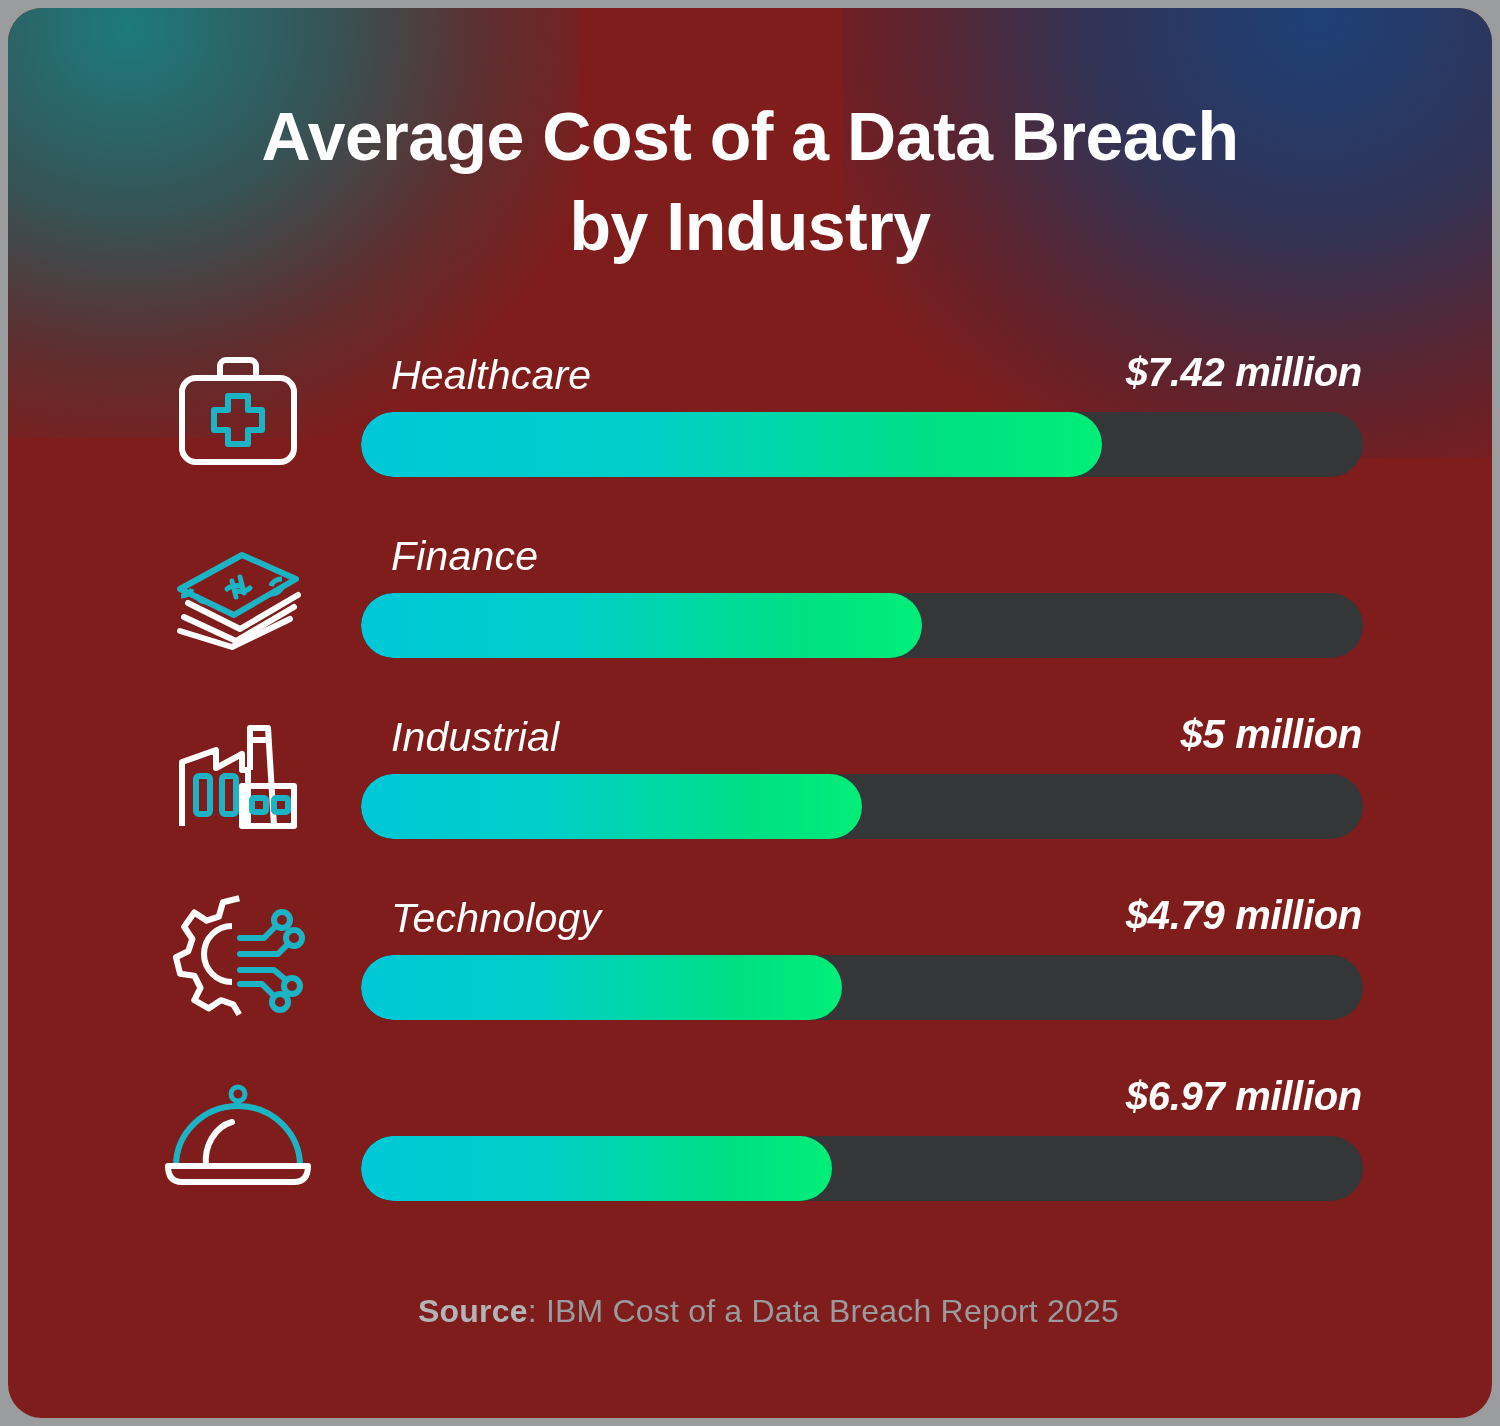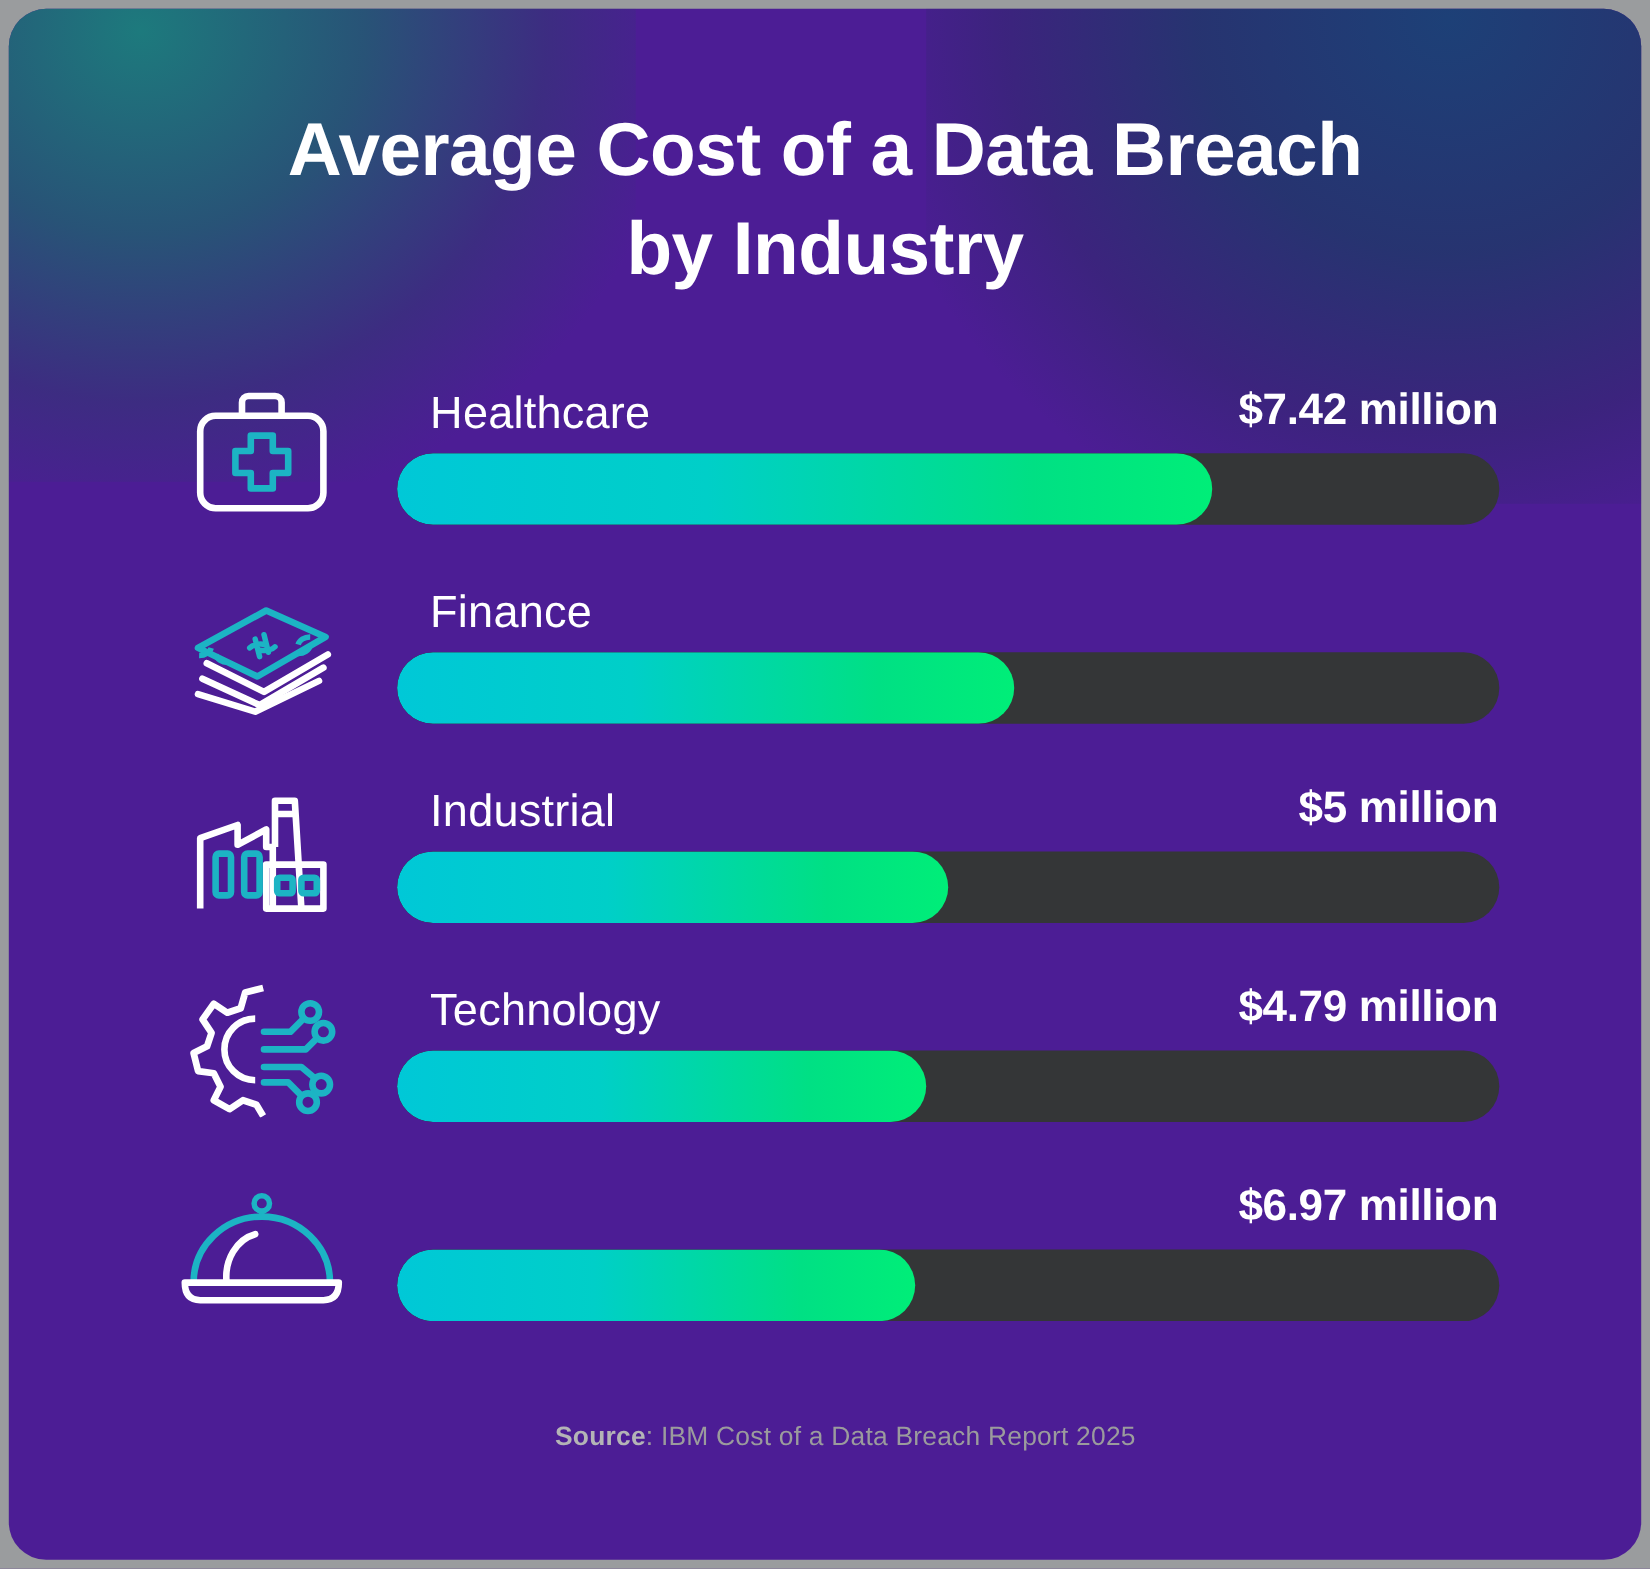--- a/index.html
+++ b/index.html
@@ -7,21 +7,21 @@
     width:1500px; height:1426px;
     background:#9a9c9e;
     font-family:"Liberation Sans", sans-serif;
     overflow:hidden;
   }
   #card {
     position:absolute;
     left:8px; top:8px;
     width:1484px; height:1410px;
     border-radius:34px;
-    background:#4c1d95;
+    background:#7f1d1d;
     overflow:hidden;
   }
   
   .glow { position:absolute; pointer-events:none; }
   #glow-teal {
     left:-330px; top:-390px; width:900px; height:820px;
     background:radial-gradient(ellipse at 50% 50%, #1d7a7d 0%, rgba(26,104,107,0.72) 32%, rgba(25,80,84,0.30) 58%, rgba(33,35,37,0) 78%);
   }
   #glow-blue {
     right:-300px; top:-430px; width:950px; height:880px;
@@ -36,21 +36,21 @@
     color:#ffffff;
     font-size:68px;
     font-weight:bold;
     line-height:1.32;
     letter-spacing:-0.5px;
     padding:0 230px;
   }
 
   #rows { position:absolute; left:0; top:330px; width:100%; }
 
-  .row { position:relative; height:181px; }
+  .row { position:relative; height:181px;font-style:italic; }
 
   .icon-wrap {
     position:absolute;
     left:148px; top:8px;
     width:164px; height:130px;
     display:flex; align-items:center; justify-content:center;
   }
   .icon-wrap svg { display:block; }
 
   .row-label {
@@ -83,21 +83,21 @@
     position:absolute; left:0; top:0; bottom:0;
     border-radius:33px;
     background:linear-gradient(90deg, #00c8d7 0%, #00cfc8 38%, #00e084 78%, #00ee78 100%);
   }
 
   #source {
     position:absolute;
     left:0; right:0; top:1285px;
     text-align:center;
     color:#9b9b9d;
-    font-size:24px;
+    font-size:32px;
     font-weight:300;
     letter-spacing:0.2px;
     padding-left:37px;
   }
   #source b { font-weight:bold; color:#b4b4b6; }
 </style>
 </head>
 <body>
 
 <div id="card">

